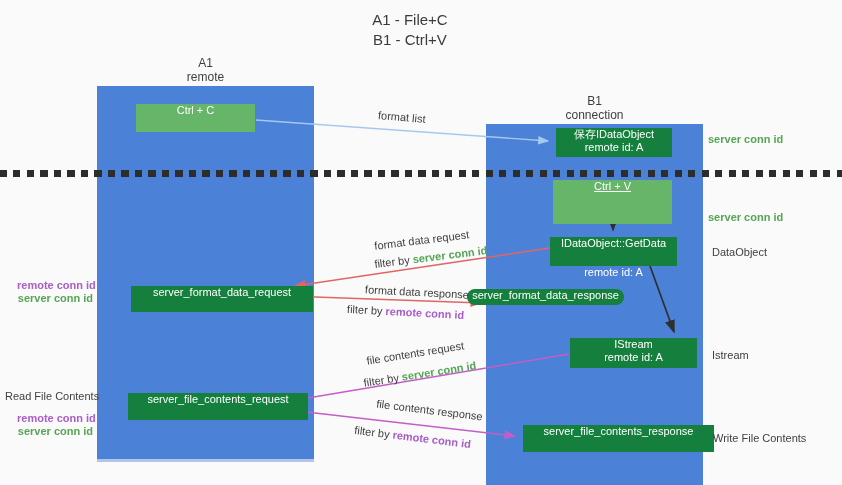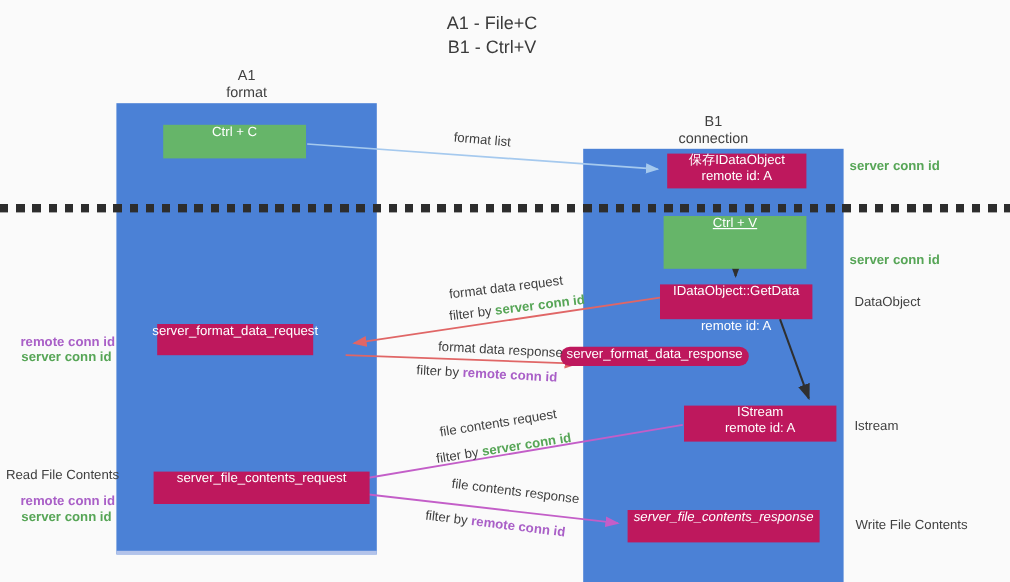--- a/index.html
+++ b/index.html
@@ -16,21 +16,21 @@
   #lane-left, #lane-left-header { left:97px; }
   #lane-right, #lane-right-header { left:486px;margin-top:38px; }
 
   .dotted-line { position:absolute; left:0; top:170px; width:842px; height:7px;
     background:repeating-linear-gradient(90deg,#2d2d2d 0 7px,transparent 7px 13.5px); }
 
   .node { position:absolute; display:flex; flex-direction:column; align-items:center;
           justify-content:flex-start; color:#ffffff; font-size:11px; line-height:13px;
           text-align:center; white-space:nowrap; }
   .green-box { background:#66b569; }
-  .orange-box { background:#be185d; }
+  .orange-box { background:#15803d; }
 
   .flow-label { position:absolute; font-size:11px; color:#3f3f3f; white-space:nowrap; }
   .side-label { position:absolute; font-size:11px; color:#3f3f3f; white-space:nowrap; }
   .bold-green { color:#56a556; font-weight:bold; }
   .bold-purple { color:#a95fc7; font-weight:bold; }
   .right-align { text-align:right; width:76px; font-weight:bold; }
 
   .rot-p5 { transform:rotate(5deg); }
   .rot-p3 { transform:rotate(3deg); }
   .rot-p7 { transform:rotate(7deg); }
@@ -44,21 +44,21 @@
 
 <div id="stage">
 
   <div class="title">
     <div>A1 - File+C</div>
     <div>B1 - Ctrl+V</div>
   </div>
 
   <div class="lane-header" id="lane-left-header">
     <div>A1</div>
-    <div>format</div>
+    <div>remote</div>
   </div>
   <div class="lane-header" id="lane-right-header">
     <div>B1</div>
     <div>connection</div>
   </div>
 
   <div class="lane" id="lane-left"></div>
   <div class="lane" id="lane-right"></div>
 
   <div class="dotted-line"></div>
@@ -98,38 +98,38 @@
 
   <div class="node green-box" style="left:553px; top:180px; width:119px; height:44px;text-decoration:underline;">
     <div>Ctrl + V</div>
   </div>
 
   <div class="node orange-box" style="left:550px; top:237px; width:127px; height:29px;gap:16px;">
     <div>IDataObject::GetData</div>
     <div>remote id: A</div>
   </div>
 
-  <div class="node orange-box" style="left:131px; top:270px; width:130px; height:26px;">
+  <div class="node orange-box" style="left:131px; top:286px; width:182px; height:26px;">
     <div>server_format_data_request</div>
   </div>
 
   <div class="node orange-box" style="left:467px; top:289px; width:157px; height:16px;border-radius:10px;">
     <div>server_format_data_response</div>
   </div>
 
   <div class="node orange-box" style="left:570px; top:338px; width:127px; height:30px;">
     <div>IStream</div>
     <div>remote id: A</div>
   </div>
 
   <div class="node orange-box" style="left:128px; top:393px; width:180px; height:27px;">
     <div>server_file_contents_request</div>
   </div>
 
-  <div class="node orange-box" style="left:523px; top:425px; width:160px; height:27px;font-style:italic;">
+  <div class="node orange-box" style="left:523px; top:425px; width:191px; height:27px;">
     <div>server_file_contents_response</div>
   </div>
 
   <div class="side-label bold-green" style="left:708px; top:133px;">server conn id</div>
   <div class="side-label bold-green" style="left:708px; top:211px;">server conn id</div>
   <div class="side-label" style="left:712px; top:246px;">DataObject</div>
   <div class="side-label" style="left:712px; top:349px;">Istream</div>
   <div class="side-label" style="left:713px; top:432px;">Write File Contents</div>
 
   <div class="side-label bold-purple right-align" style="left:17px; top:279px;">remote conn id</div>

